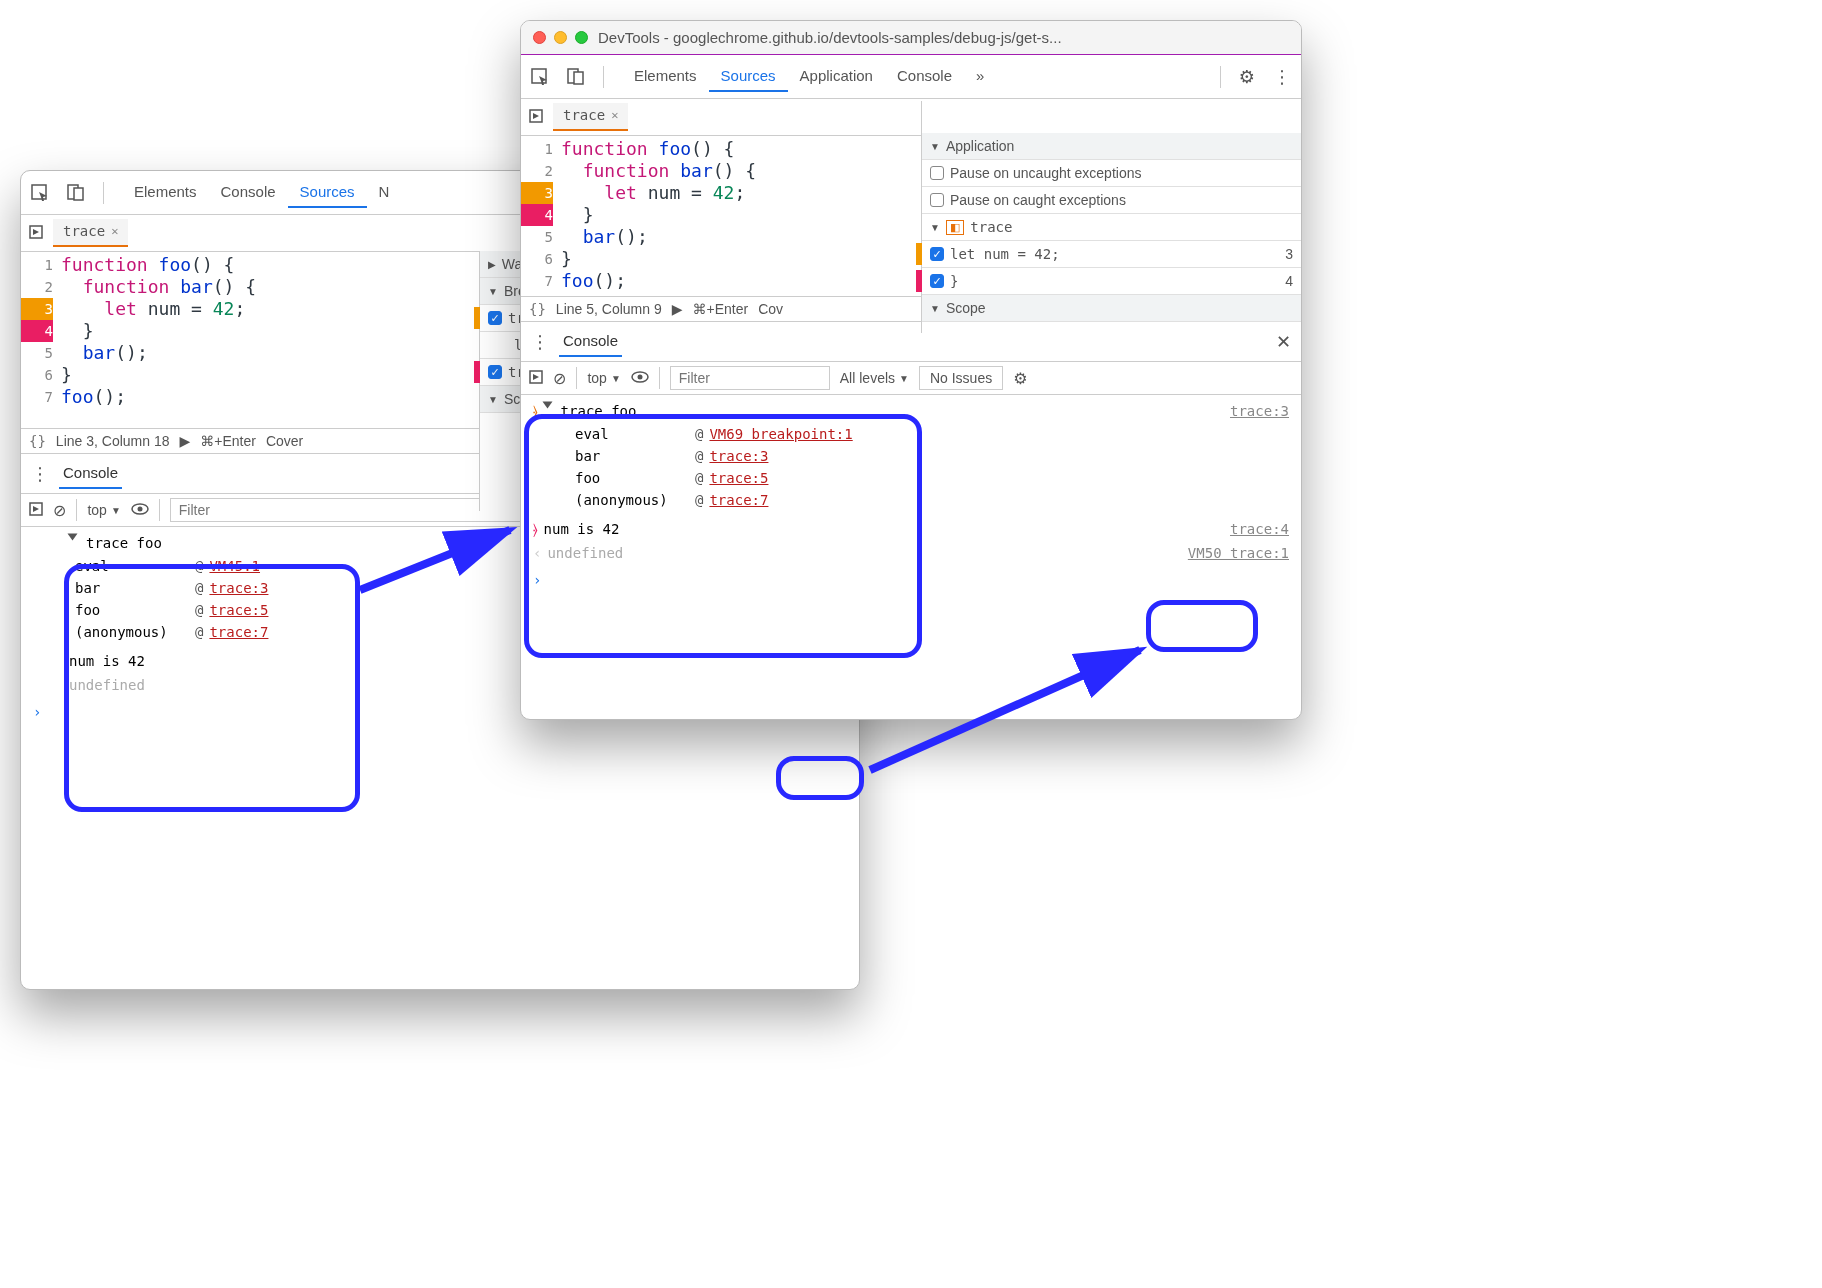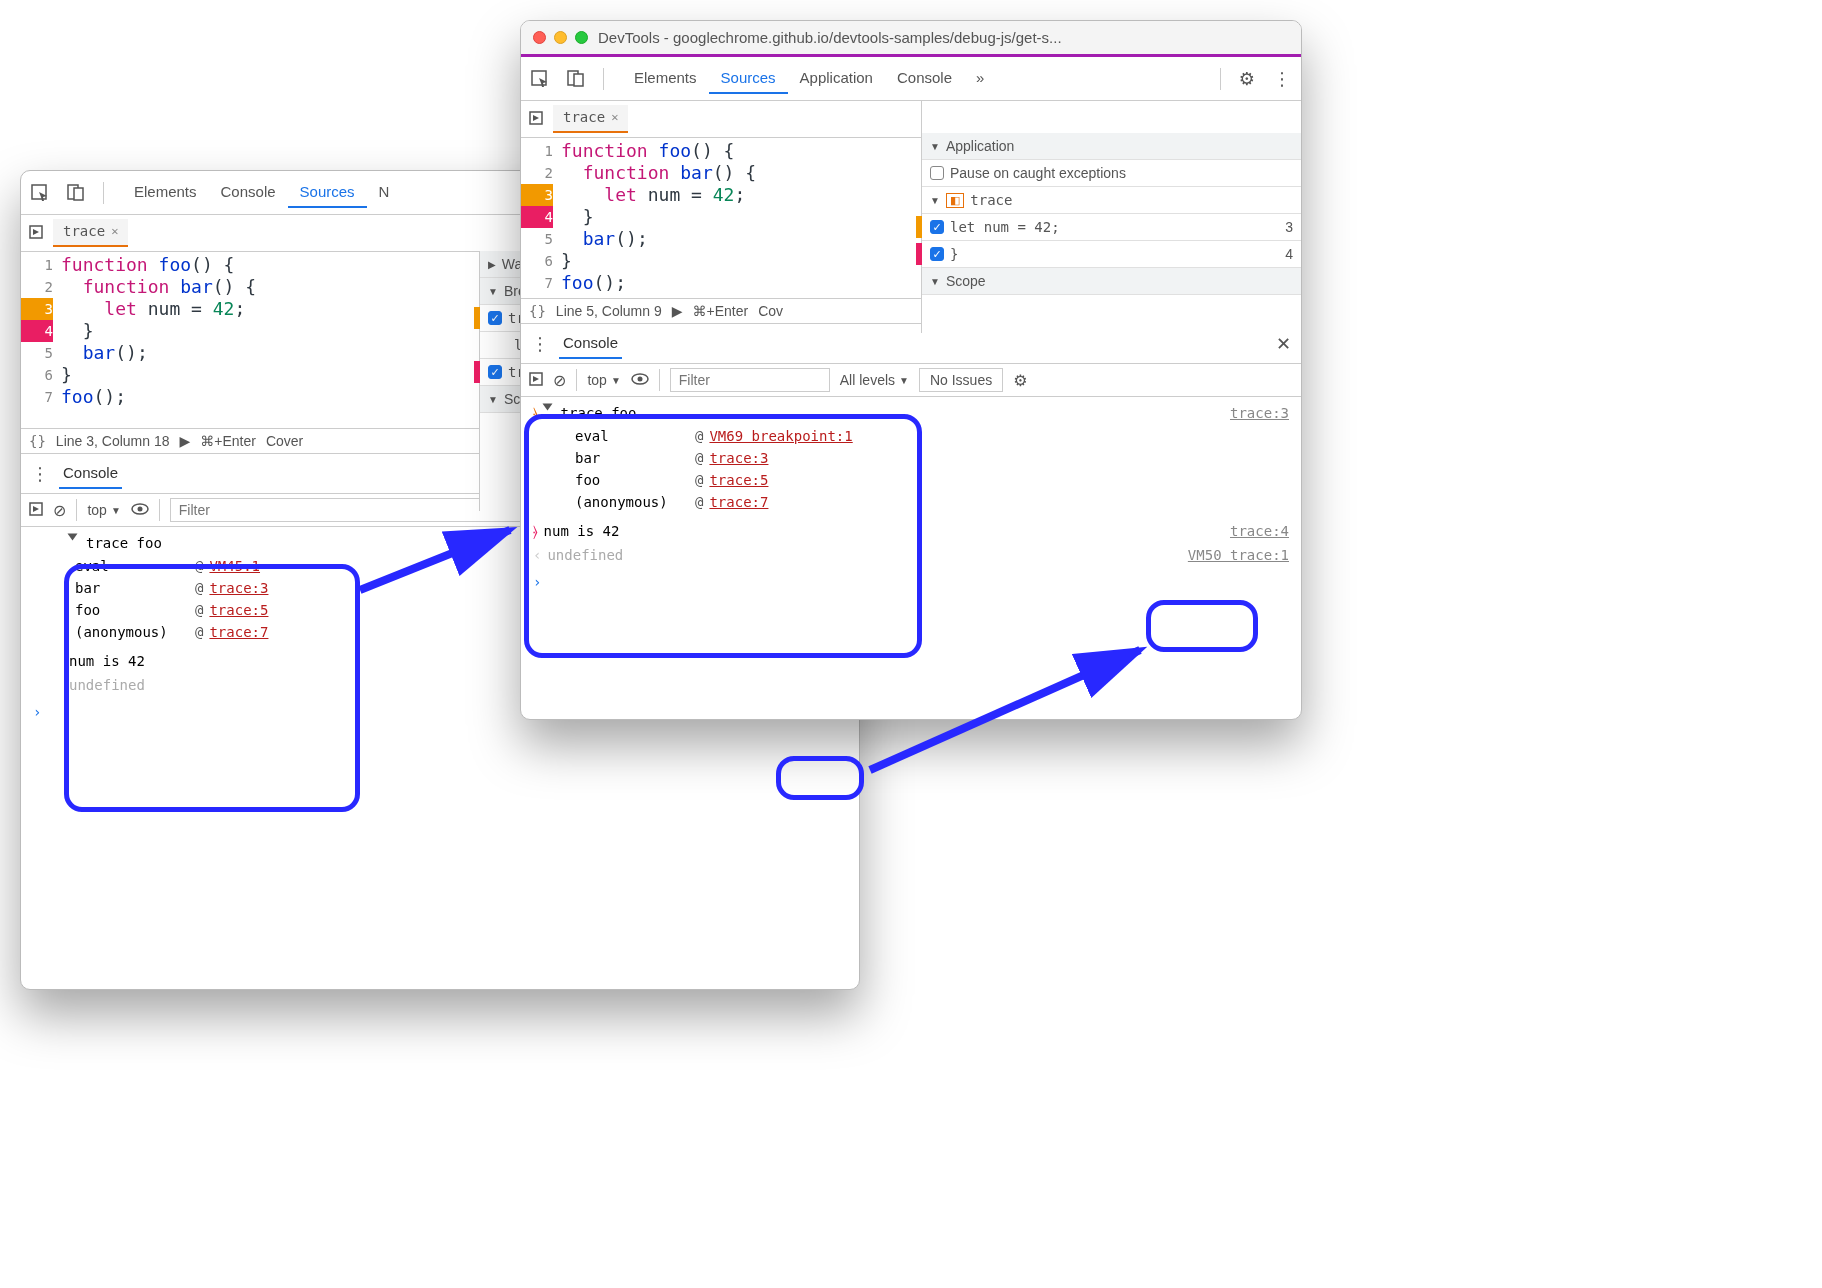--- a/index.html
+++ b/index.html
@@ -18,21 +18,21 @@
   border: 1px solid #bbb;
   border-radius: 10px;
   box-shadow: 0 25px 50px rgba(0,0,0,0.35);
   overflow: hidden;
 }
 #win1 { left: 20px; top: 170px; width: 840px; height: 820px; }
 #win2 { left: 520px; top: 20px; width: 782px; height: 700px; }
 
 .titlebar {
   display: flex; align-items: center; gap: 10px;
-  padding: 8px 12px; border-bottom: 3px solid #a21caf;
+  padding: 8px 12px; border-bottom: 1px solid #a21caf;
   background: #f4f4f4;
 }
 .traffic { display: flex; gap: 8px; }
 .traffic span { width: 13px; height: 13px; border-radius: 50%; display: inline-block; }
 .tl-red { background:#ff5f56; border:1px solid #e0443e; }
 .tl-yel { background:#ffbd2e; border:1px solid #dea123; }
 .tl-grn { background:#27c93f; border:1px solid #1aab29; }
 .wtitle { font-size: 15px; color: #555; white-space: nowrap; overflow: hidden; text-overflow: ellipsis; flex:1; }
 
 .toolbar {
@@ -411,20 +411,24 @@
   </div>
 
   <div class="sidepanel" style="top:80px; width:380px; height:232px;">
     <div style="height:32px;"></div>
     <div class="sp-row sp-section">
         <span class="chev">▼</span>
         <span>Application</span>
       </div>
     <div class="sp-row">
         <span class="cbox"></span>
+        <span>Pause on uncaught exceptions</span>
+      </div>
+    <div class="sp-row">
+        <span class="cbox"></span>
         <span>Pause on caught exceptions</span>
       </div>
     <div class="sp-row">
         <span class="chev">▼</span>
         <span style="color:#e8710a;border:1px solid #e8710a;padding:0 3px;font-size:11px;">◧</span>
         <span class="mono">trace</span>
       </div>
     <div class="sp-row" style="position:relative;">
         <span class="pill-side pill-o"></span>
         <span class="cbox checked">✓</span>

